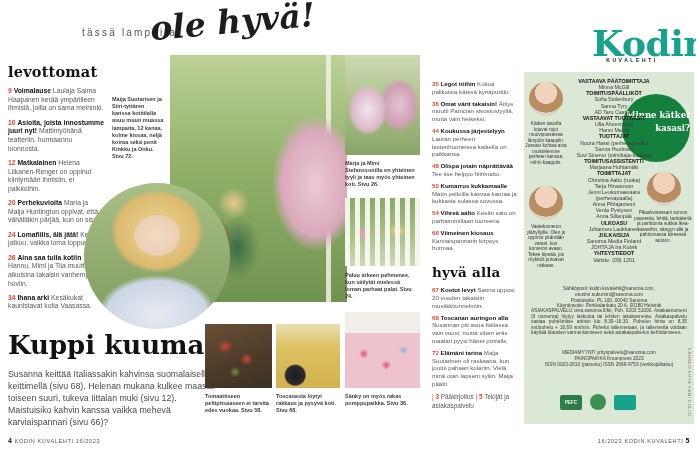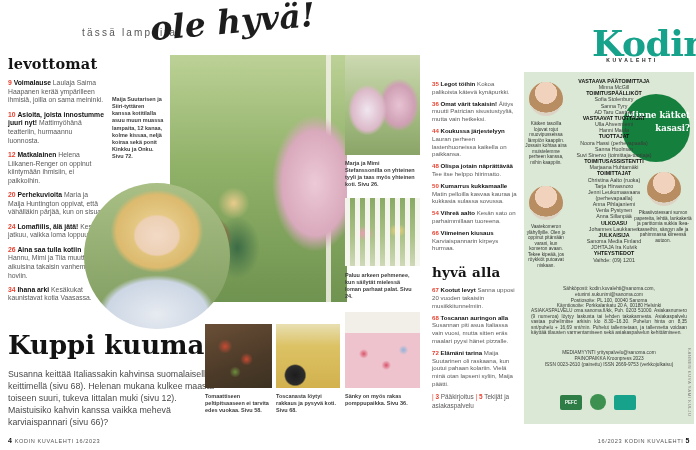--- a/index.html
+++ b/index.html
@@ -8,21 +8,21 @@
   .abs{position:absolute;}
   .serif{font-family:"DejaVu Serif","Liberation Serif",serif;}
 
   
   .kicker{left:82px;top:27px;font-size:10px;letter-spacing:2.2px;color:#555;}
   .script{left:150px;top:2px;font-size:33px;font-style:italic;font-weight:bold;color:#1d1d1d;transform:rotate(-5deg);}
 
   
   .toc-col{left:8px;top:50px;width:97px;}
   .toc-col2{left:432px;top:80px;width:86px;}
-  .sec-h{font-size:14.5px;font-weight:bold;color:#141414;margin:5px 0 7px 0;letter-spacing:.2px;}
+  .sec-h{font-size:14.5px;font-weight:bold;color:#141414;margin:13px 0 7px 0;letter-spacing:.2px;}
   .sec-h2{font-size:13.5px;font-weight:bold;color:#141414;margin:12px 0 6px 0;}
   .toc-item{margin:0 0 5.5px 0;font-size:6.8px;line-height:1.28;color:#5a5a5a;}
   .toc-col2 .toc-item{font-size:6.1px;margin-bottom:4px;}
   .toc-num{color:#e8402f;font-weight:bold;}
   .toc-title{color:#141414;font-weight:bold;}
   .vk-wrap{font-size:6.4px;line-height:1.5;color:#5a5a5a;}
   .vk-sep{color:#e8402f;}
   .vk-n{color:#e8402f;font-weight:bold;}
   .cap-sm{font-size:5.5px;font-weight:bold;color:#3d3d3d;line-height:1.3;}
 

